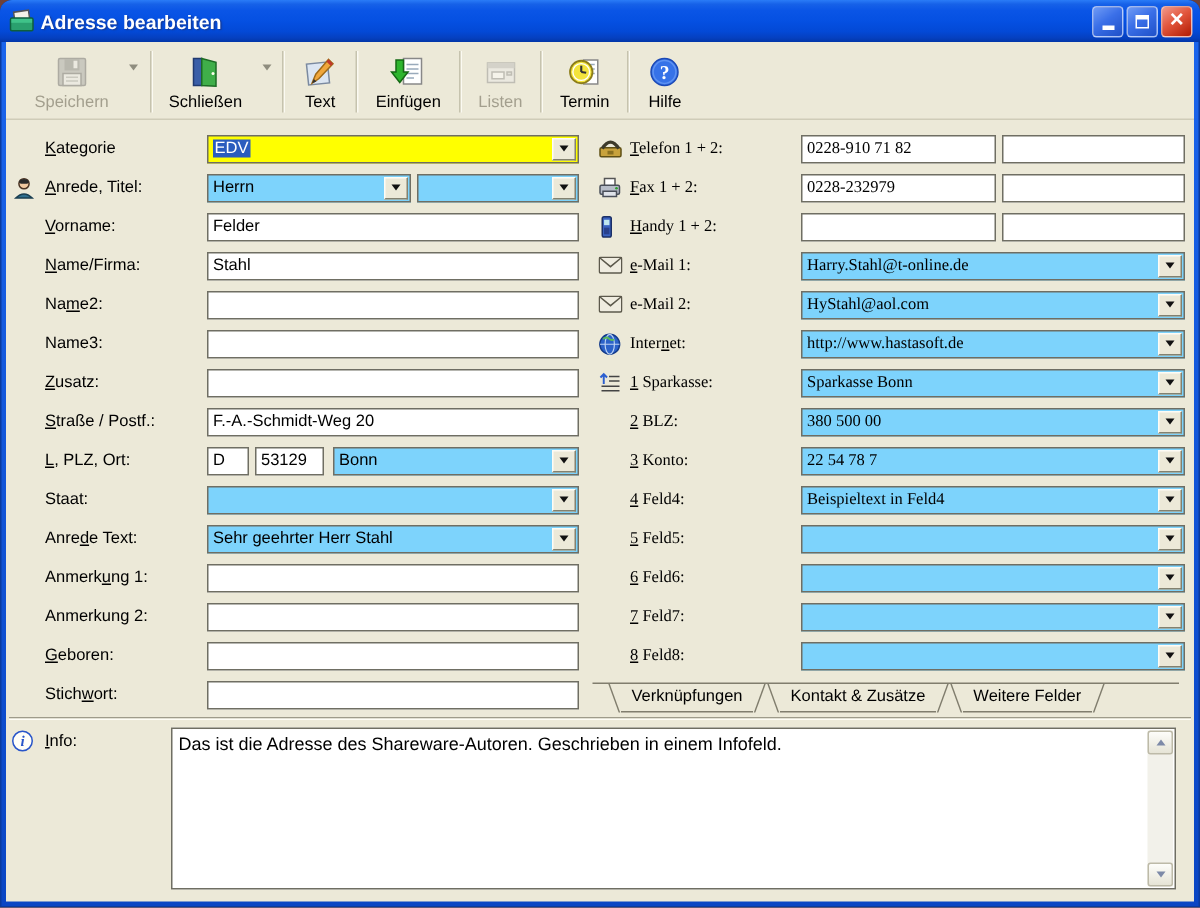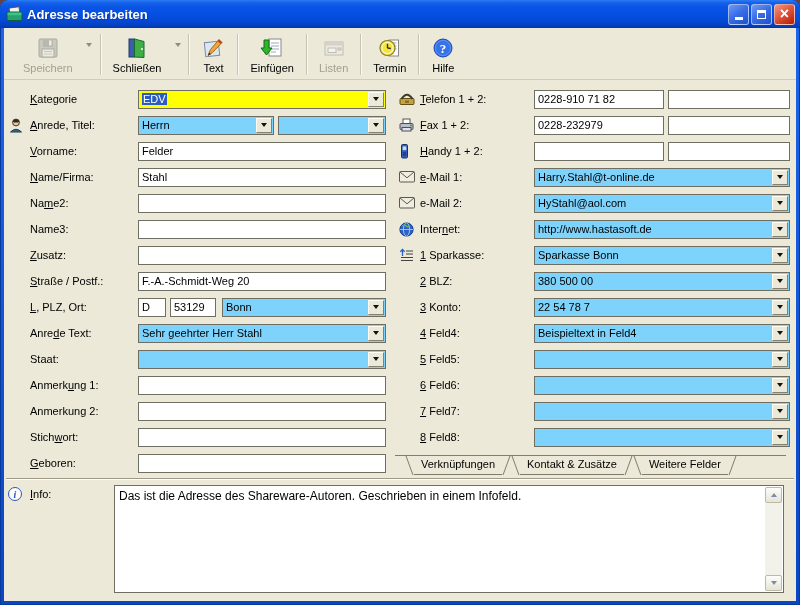--- a/index.html
+++ b/index.html
@@ -32,21 +32,21 @@
   .tb-icon{height:27px;display:flex;align-items:center;}
   .tb-btn.disabled{color:#a39f8e;}
   .tb-btn.disabled svg{filter:grayscale(1) opacity(.45);}
   .tb-caret{width:15px;display:flex;justify-content:center;padding-top:13px;}
   .tri-sm{width:0;height:0;border-left:3.5px solid transparent;border-right:3.5px solid transparent;border-top:4px solid #8f8d7f;}
   .tb-sep{width:1px;background:#c6c3ae;box-shadow:1px 0 0 #fbfaf2;margin:4px 3px;}
   
   .formarea{position:absolute;left:0;right:0;top:53px;bottom:0;}
   .col{position:absolute;top:8px;}
   #col-left{left:4px;width:378px;}
-  #col-right{left:395px;width:391px;}
+  #col-right{left:395px;width:391px;font-family:Liberation Serif, serif;}
   .frow{display:flex;align-items:center;height:20px;margin-bottom:6px;}
   .icon-slot{width:22px;flex-shrink:0;display:flex;align-items:center;}
   #col-right .icon-slot{width:21px;}
   .flabel{width:84px;flex-shrink:0;font-size:11px;color:#000;}
   #col-right .flabel{width:90px;}
   .ffields{flex:1;display:flex;align-items:center;height:20px;margin-left:24px;}
   .tfield{background:#fff;border:1px solid #6f6e63;height:19px;display:flex;align-items:center;
     padding:0 3px;font-size:11px;overflow:hidden;white-space:nowrap;}
   .grow{flex:1;}
   .w132{width:130px;margin-right:4px;flex-shrink:0;}
@@ -346,72 +346,72 @@
               <div class="combo grow">
                 <div class="combo-val">Bonn</div>
                 <div class="combo-btn">
                   <span class="tri"></span>
                 </div>
               </div>
             </div>
           </div>
           <div class="frow">
             <span class="icon-slot"></span>
+            <label class="flabel">Staat:</label>
+            <div class="ffields">
+              <div class="combo grow">
+                <div class="combo-val"></div>
+                <div class="combo-btn">
+                  <span class="tri"></span>
+                </div>
+              </div>
+            </div>
+          </div>
+          <div class="frow">
+            <span class="icon-slot"></span>
             <label class="flabel">Anre<u>d</u>e Text:</label>
             <div class="ffields">
               <div class="combo grow">
                 <div class="combo-val">Sehr geehrter Herr Stahl</div>
                 <div class="combo-btn">
                   <span class="tri"></span>
                 </div>
               </div>
             </div>
           </div>
           <div class="frow">
             <span class="icon-slot"></span>
-            <label class="flabel">Staat:</label>
-            <div class="ffields">
-              <div class="combo grow">
-                <div class="combo-val"></div>
-                <div class="combo-btn">
-                  <span class="tri"></span>
-                </div>
-              </div>
-            </div>
-          </div>
-          <div class="frow">
-            <span class="icon-slot"></span>
             <label class="flabel">Anmerk<u>u</u>ng 1:</label>
             <div class="ffields">
               <div class="tfield grow">
                 <span class="tval"></span>
               </div>
             </div>
           </div>
           <div class="frow">
             <span class="icon-slot"></span>
             <label class="flabel">Anmerkung 2:</label>
             <div class="ffields">
               <div class="tfield grow">
                 <span class="tval"></span>
               </div>
             </div>
           </div>
           <div class="frow">
             <span class="icon-slot"></span>
+            <label class="flabel"><u>G</u>eboren:</label>
+            <div class="ffields">
+              <div class="tfield grow">
+                <span class="tval"></span>
+              </div>
+            </div>
+          </div>
+          <div class="frow">
+            <span class="icon-slot"></span>
             <label class="flabel">Stich<u>w</u>ort:</label>
-            <div class="ffields">
-              <div class="tfield grow">
-                <span class="tval"></span>
-              </div>
-            </div>
-          </div>
-          <div class="frow">
-            <span class="icon-slot"></span>
-            <label class="flabel"><u>G</u>eboren:</label>
             <div class="ffields">
               <div class="tfield grow">
                 <span class="tval"></span>
               </div>
             </div>
           </div>
         </div>
       <div class="col" id="col-right">
           <div class="frow">
             <span class="icon-slot">

